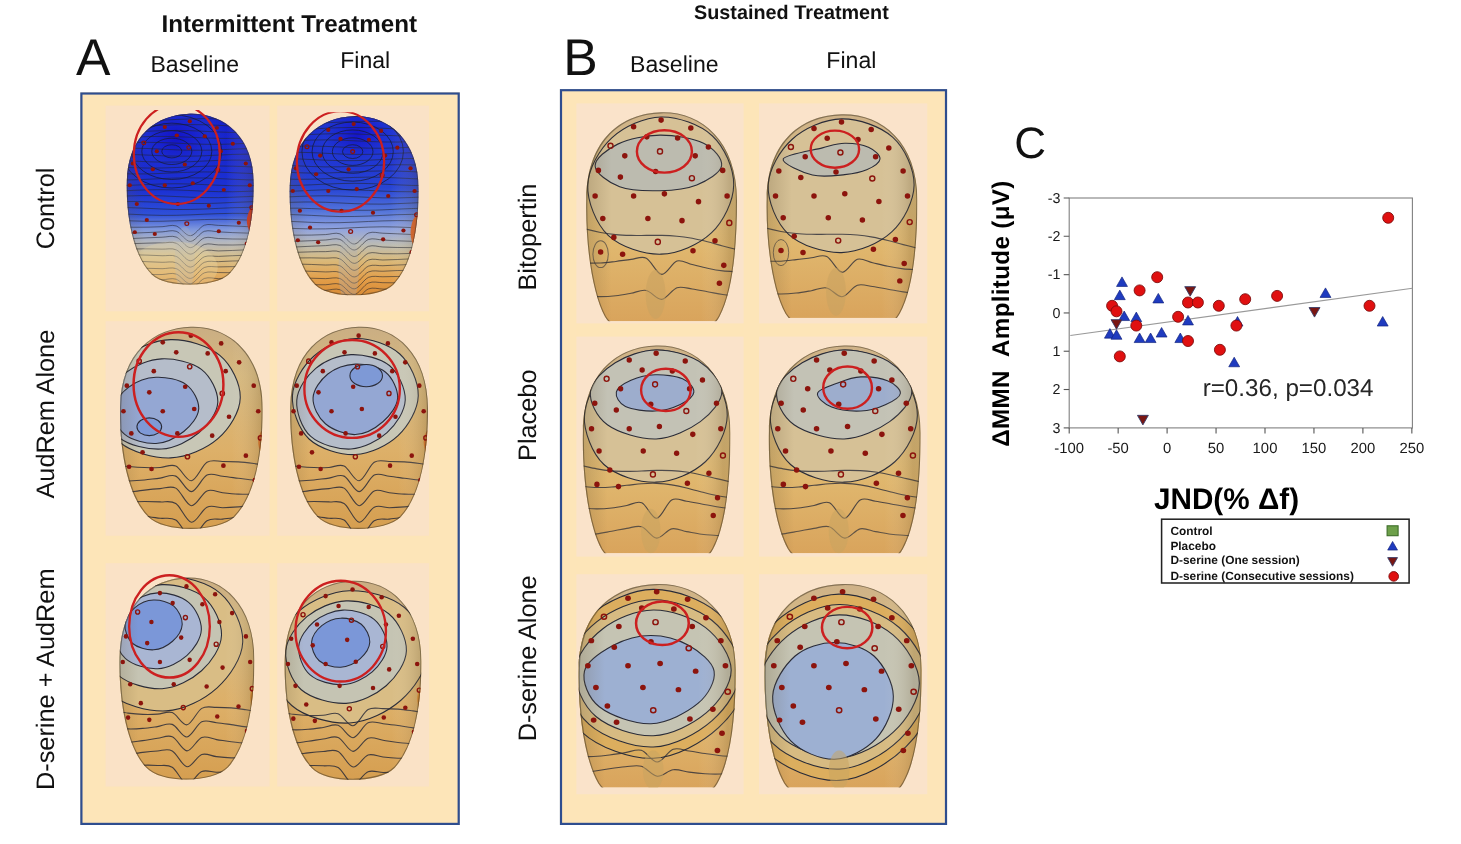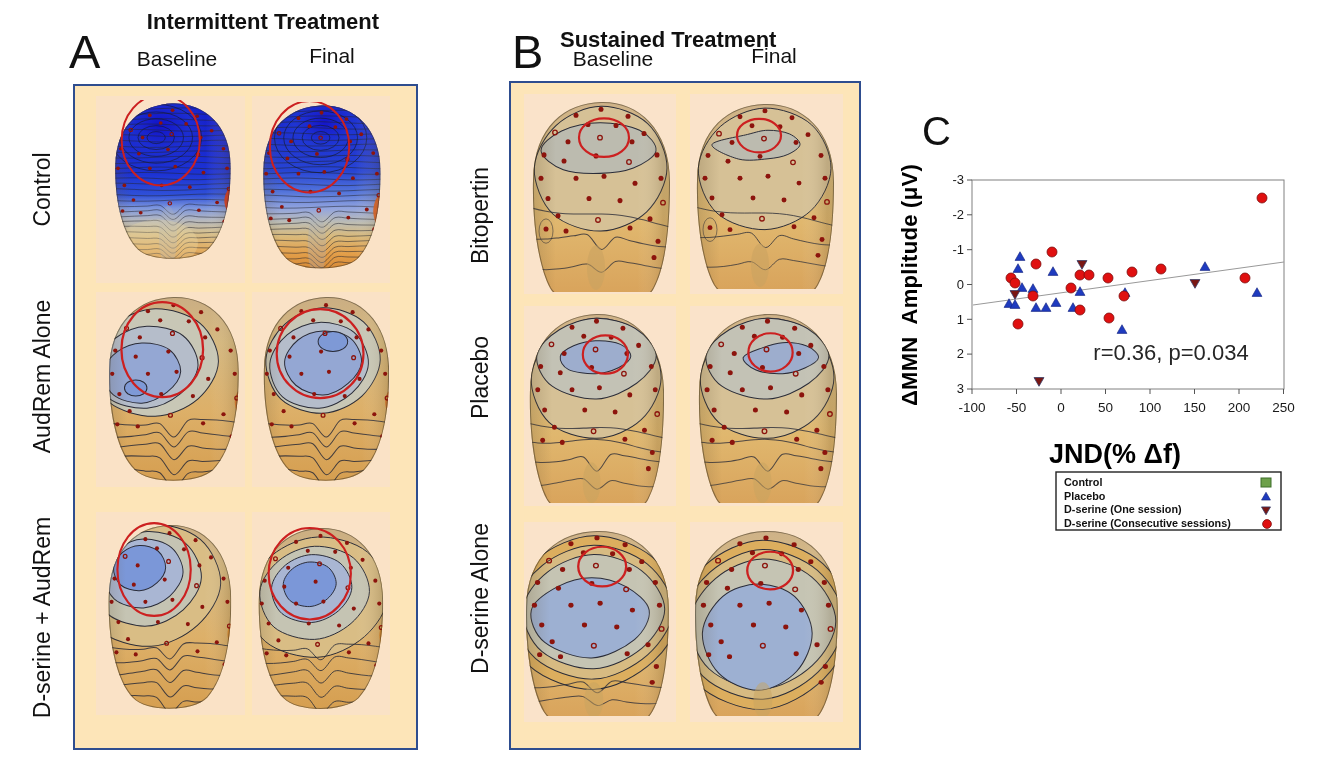--- a/index.html
+++ b/index.html
@@ -874,21 +874,21 @@
       <circle cx="36" cy="132" r="2.5" fill="#8c140d"></circle>
       <circle cx="68" cy="121" r="2.3" fill="none" stroke="#8c140d" stroke-width="1.3"></circle>
       <circle cx="100" cy="129" r="2.5" fill="#8c140d"></circle>
       <circle cx="128" cy="142" r="2.5" fill="#8c140d"></circle>
       <circle cx="124" cy="158" r="2.5" fill="#8c140d"></circle>
       <circle cx="16" cy="130" r="2.5" fill="#8c140d"></circle>
     </g>
     <ellipse cx="75" cy="45" rx="22" ry="19" fill="none" stroke="#cc2020" stroke-width="2.2"></ellipse>
   </svg>
 <div class="abs" style="left:123px;top:9px;width:280px;text-align:center;font-size:22px;font-weight:bold;color:#111">Intermittent Treatment</div>
-<div class="abs" style="left:560px;top:27px;width:248px;text-align:left;font-size:22px;font-weight:bold;color:#111">Sustained Treatment</div>
+<div class="abs" style="left:560px;top:1px;width:248px;text-align:right;font-size:18px;font-weight:bold;color:#111">Sustained Treatment</div>
 <div class="abs" style="left:69px;top:28px;font-size:47px;line-height:1;color:#111">A</div>
 <div class="abs" style="left:512px;top:28px;font-size:47px;line-height:1;color:#111">B</div>
 <div class="abs" style="left:922px;top:111px;font-size:40px;line-height:1;color:#111">C</div>
 <div class="abs" style="left:132px;top:47px;width:90px;text-align:center;font-size:21px;color:#111">Baseline</div>
 <div class="abs" style="left:306px;top:44px;width:52px;text-align:center;font-size:21px;color:#111">Final</div>
 <div class="abs" style="left:568px;top:47px;width:90px;text-align:center;font-size:21px;color:#111">Baseline</div>
 <div class="abs" style="left:748px;top:44px;width:52px;text-align:center;font-size:21px;color:#111">Final</div>
 <div class="vert" style="left:-38px;top:176px;width:160px;text-align:center;font-size:23px;color:#111">Control</div>
 <div class="vert" style="left:-48px;top:363px;width:180px;text-align:center;font-size:23px;color:#111">AudRem Alone</div>
 <div class="vert" style="left:-78px;top:604px;width:240px;text-align:center;font-size:23px;color:#111">D-serine + AudRem</div>

